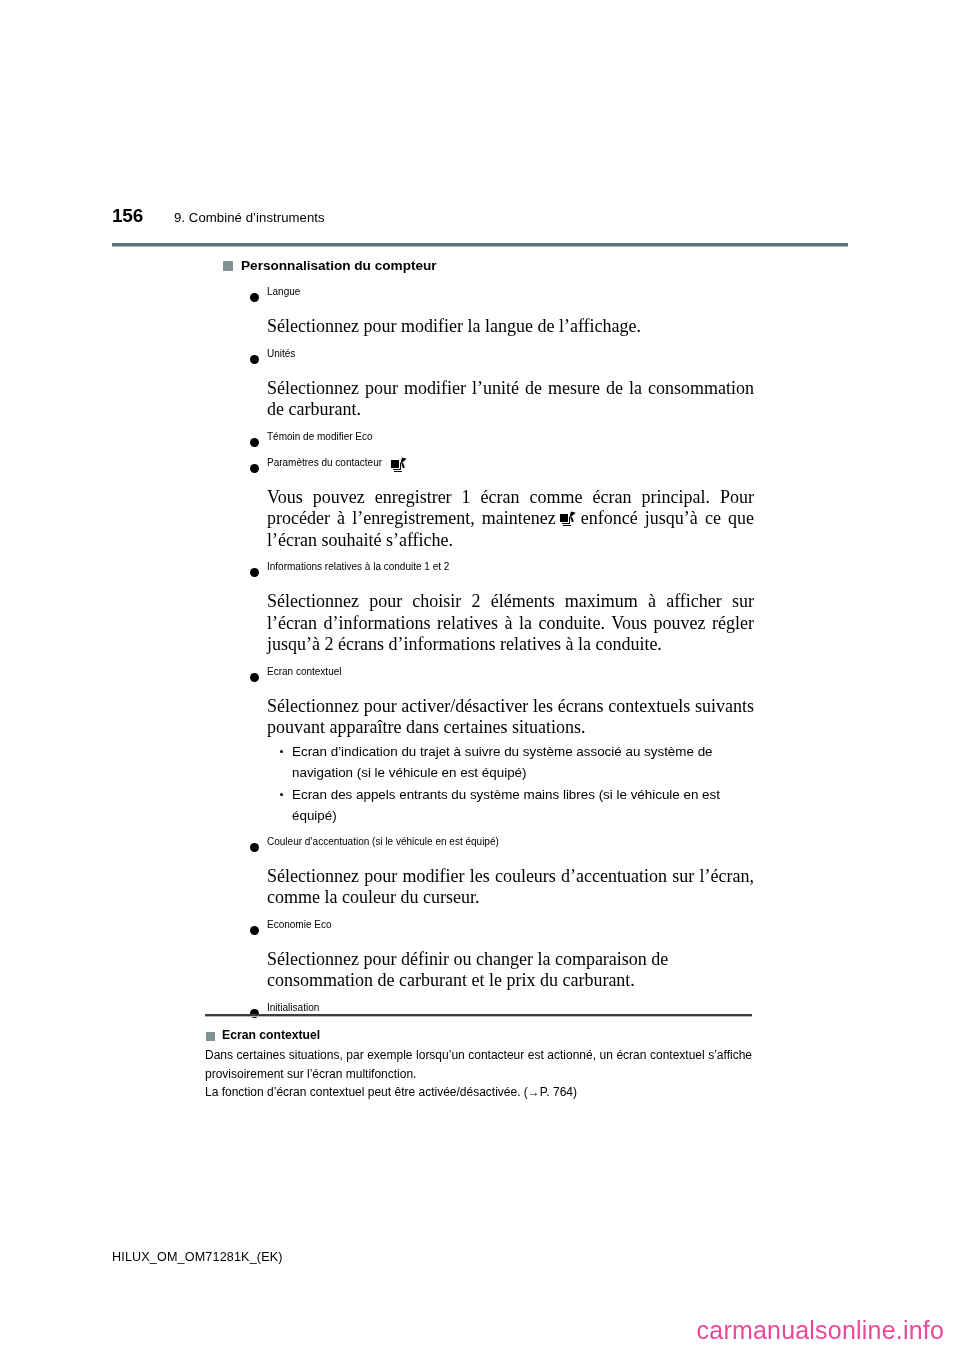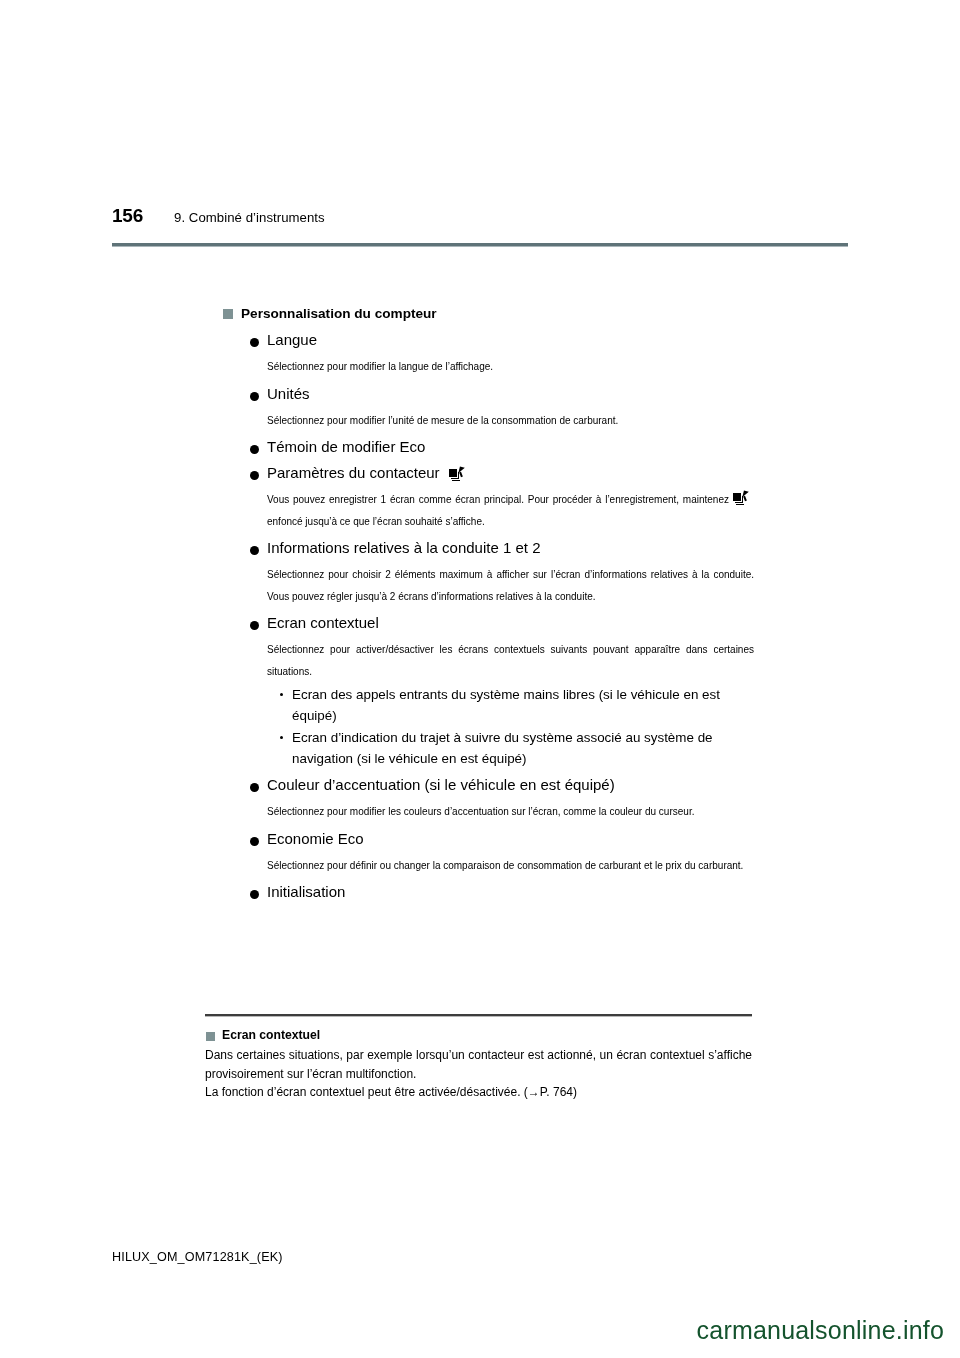--- a/index.html
+++ b/index.html
@@ -62,65 +62,65 @@
     width: 532px;
   }
 
   .sq-heading {
     display: flex;
     align-items: flex-start;
     font-size: 13.6px;
     font-weight: bold;
     line-height: 19px;
     margin-bottom: 6px;
-    margin-top: 48px;
   }
   .sq-bullet {
     display: inline-block;
     width: 10px;
     height: 10px;
     background: #7e9294;
     border: 1px solid #ffffff;
     box-shadow: 0 0 0 0px #7e9294;
     margin-right: 7px;
     margin-top: 4px;
     flex: 0 0 auto;
   }
 
   .lvl1 {
     margin-left: 28px;
   }
 
   .dot-item {
     display: flex;
-    align-items: center;
-    font-size: 15px;
+    align-items: flex-end;
+    font-size: 10px;
     line-height: 21px;
     margin-top: 5px;
   }
   .dot-bullet {
     flex: 0 0 auto;
     width: 9px;
     height: 9px;
     border-radius: 50%;
     background: #000;
     margin-right: 8px;
     margin-top: 6px;
   }
   .dot-label {
     display: inline-block;
   }
 
   .para {
     margin-left: 17px;
-    font-size: 10px;
+    font-size: 18px;
     line-height: 21.5px;
-    margin-top: 6px;
+    margin-top: 14px;
     text-align: justify;
     text-justify: inter-word;
+    font-family: Liberation Serif, serif;
   }
   .para.nojust { text-align: left; }
 
   .sub-list {
     margin-left: 30px;
     margin-top: 2px;
   }
   .sub-item {
     display: flex;
     align-items: flex-start;
@@ -222,21 +222,21 @@
     top: 1222px;
     font-size: 12.6px;
     letter-spacing: 0.15px;
     margin-top: 28px;
   }
   .watermark {
     position: absolute;
     right: 16px;
     top: 1316px;
     font-size: 25px;
-    color: #14532d;
+    color: #ec4899;
     letter-spacing: 0.2px;
   }
 </style>
 </head>
 <body>
 
 <div class="page">
 
   <div class="header">
     <span class="page-number">156</span>
@@ -290,25 +290,25 @@
       <div class="para">Sélectionnez pour choisir 2 éléments maximum à afficher sur l’écran d’informations relatives à la conduite. Vous pouvez régler jusqu’à 2 écrans d’informations relatives à la conduite.</div>
 
       <div class="dot-item">
         <span class="dot-bullet"></span>
         <span class="dot-label">Ecran contextuel</span>
       </div>
       <div class="para">Sélectionnez pour activer/désactiver les écrans contextuels suivants pouvant apparaître dans certaines situations.</div>
       <div class="sub-list">
         <div class="sub-item">
           <span class="sub-bullet"></span>
-          <span class="sub-text">Ecran des appels entrants du système mains libres (si le véhicule en est équipé)</span>
+          <span class="sub-text">Ecran d’indication du trajet à suivre du système associé au système de navigation (si le véhicule en est équipé)</span>
         </div>
         <div class="sub-item">
           <span class="sub-bullet"></span>
-          <span class="sub-text">Ecran d’indication du trajet à suivre du système associé au système de navigation (si le véhicule en est équipé)</span>
+          <span class="sub-text">Ecran des appels entrants du système mains libres (si le véhicule en est équipé)</span>
         </div>
       </div>
 
       <div class="dot-item">
         <span class="dot-bullet"></span>
         <span class="dot-label">Couleur d’accentuation (si le véhicule en est équipé)</span>
       </div>
       <div class="para">Sélectionnez pour modifier les couleurs d’accentuation sur l’écran, comme la couleur du curseur.</div>
 
       <div class="dot-item">

